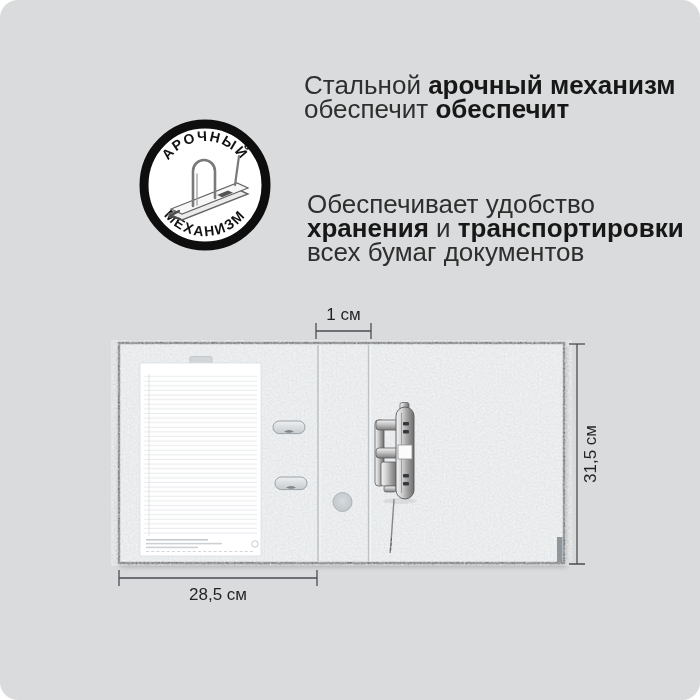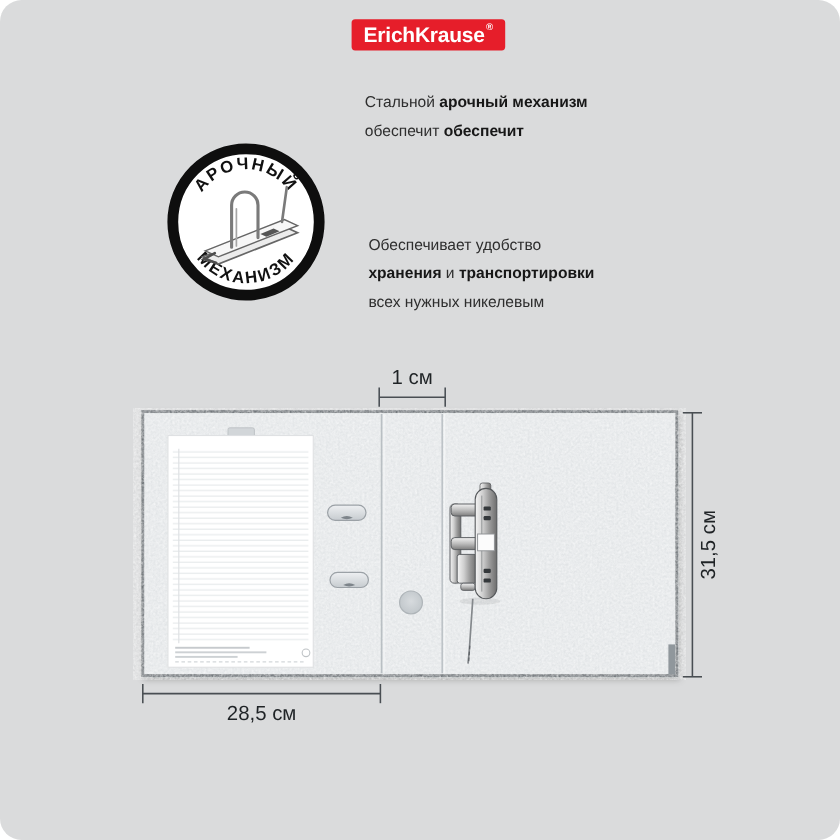--- a/index.html
+++ b/index.html
@@ -9,53 +9,50 @@
     font-family:"Liberation Sans","DejaVu Sans",sans-serif;
   }
   
   .logo{
     position:absolute;left:293px;top:16px;height:26px;line-height:26px;
     background:#e61e2a;color:#fff;font-weight:bold;font-size:17.5px;
     padding:0 10px;border-radius:3px;letter-spacing:-0.2px;white-space:nowrap;
   }
   .logo sup{font-size:8px;vertical-align:top;line-height:14px;margin-left:1px;}
   
-  .tblock{position:absolute;color:#2e2e2e;font-size:13px;line-height:24px;white-space:nowrap;}
+  .tblock{position:absolute;color:#2e2e2e;font-size:26px;line-height:24px;white-space:nowrap;}
   .tblock p{margin:0;}
   .tblock strong{color:#171717;}
   #intro{left:304px;top:73px;}
   #benefit{left:307px;top:192px;}
   
   .badge{position:absolute;left:139px;top:119px;width:132px;height:132px;}
   
   .scene{position:absolute;left:0;top:0;width:700px;height:700px;}
   
   .dim-label{position:absolute;color:#1f2326;font-size:17px;text-align:center;white-space:nowrap;}
   #dim-spine{left:316px;top:305px;width:55px;}
   #dim-width{left:119px;top:585px;width:198px;}
   #dim-height{left:551px;top:444px;width:80px;transform:rotate(-90deg);transform-origin:center;}
 </style>
 </head>
 <body>
 
 <div class="canvas">
 
-  <div class="logo">
-    <span>ErichKrause</span><sup>®</sup>
-  </div>
 
   <div class="tblock" id="intro">
     <p><span>Стальной </span><strong>арочный механизм</strong></p>
     <p><span>обеспечит </span><strong>обеспечит</strong></p>
   </div>
 
   <div class="tblock" id="benefit">
     <p>Обеспечивает удобство</p>
     <p><strong>хранения</strong><span> и </span><strong>транспортировки</strong></p>
-    <p>всех нужных никелевым</p>
+    <p>всех бумаг документов</p>
   </div>
 
   <svg class="badge" viewBox="0 0 132 132">
     <circle cx="66" cy="66" r="61" fill="#ffffff" stroke="#0e0e0e" stroke-width="9"></circle>
     <defs>
       <path id="badgeTopArc" d="M 22,66 A 44,44 0 0 1 110,66" fill="none"></path>
       <path id="badgeBottomArc" d="M 15,66 A 51,51 0 0 0 117,66" fill="none"></path>
     </defs>
     <text font-size="14" font-weight="bold" fill="#111" letter-spacing="1.8">
       <textPath href="#badgeTopArc" startOffset="50%" text-anchor="middle">АРОЧНЫЙ</textPath>

